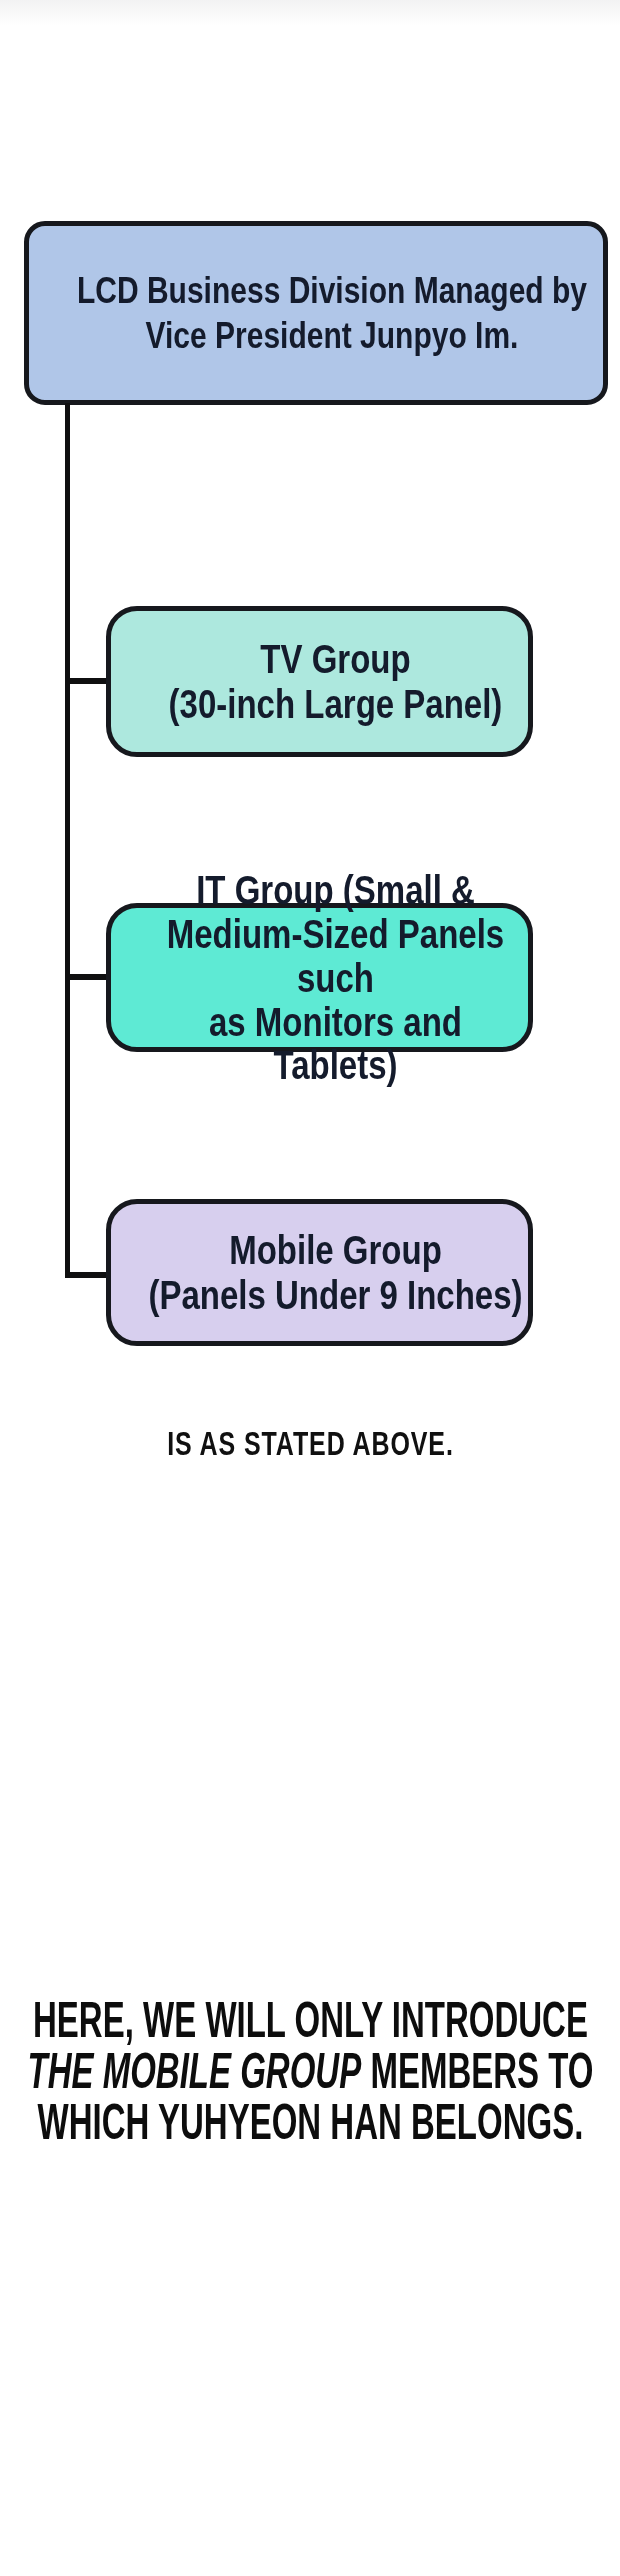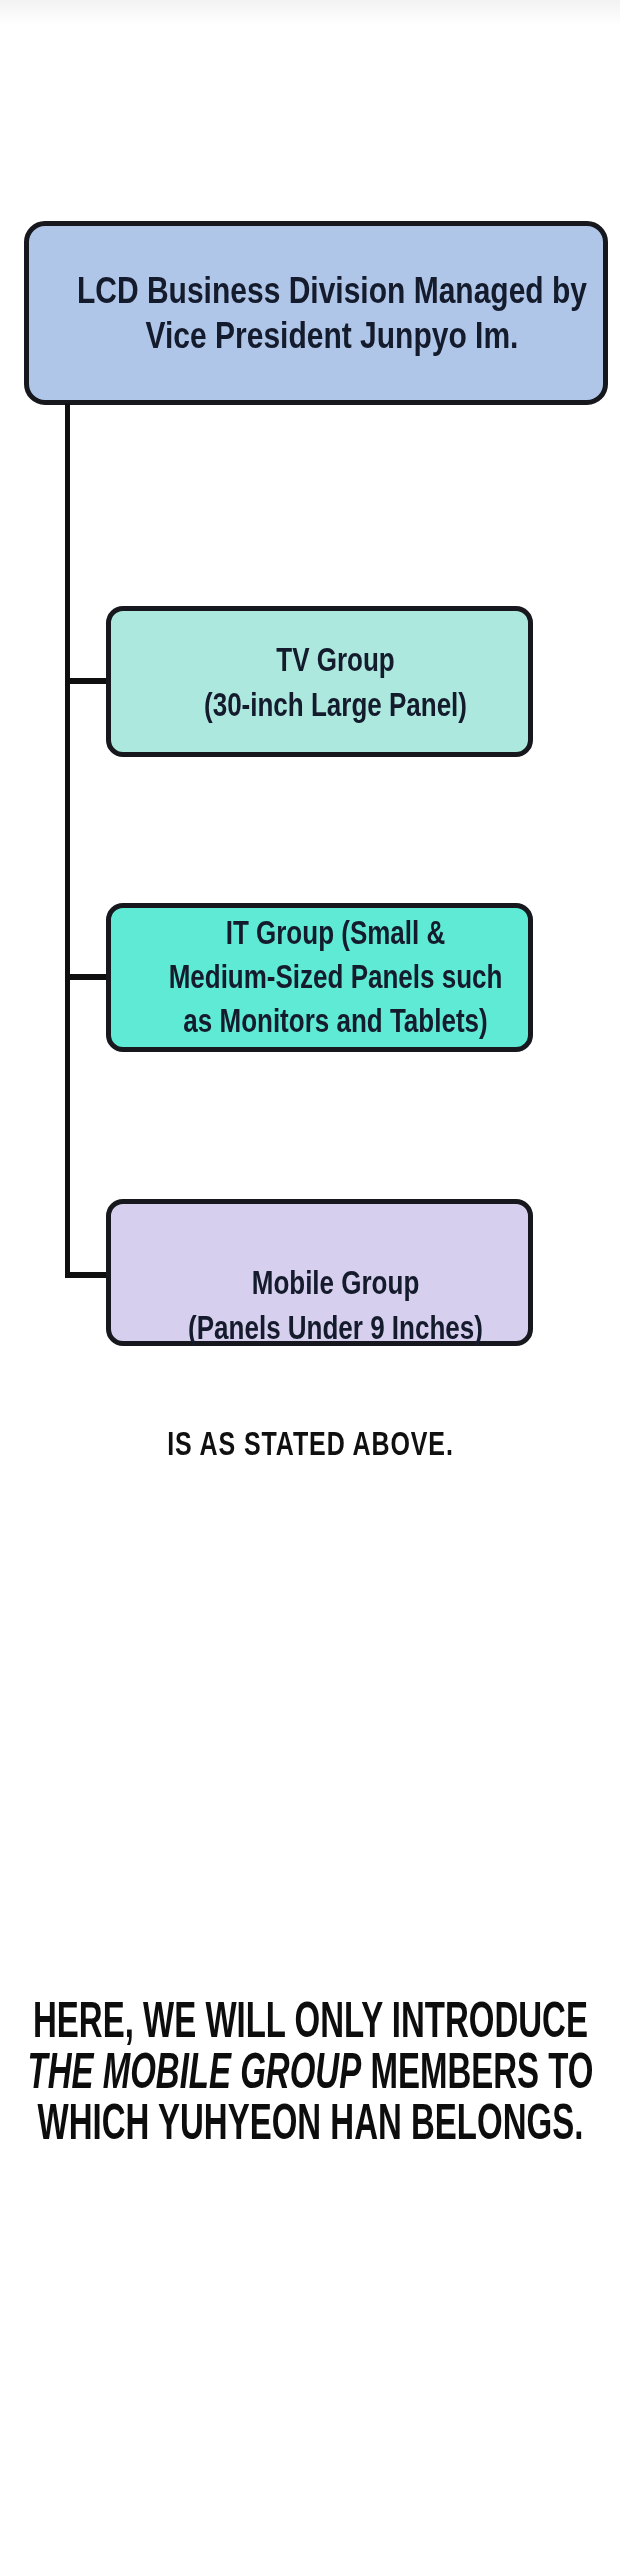--- a/index.html
+++ b/index.html
@@ -34,26 +34,26 @@
   .root-box {
     left: 24px; top: 221px;
     width: 584px; height: 184px;
     background: #b0c6e8;
     border-radius: 21px;
     font-size: 30px; line-height: 36px;
   }
   .child-box {
     left: 106px;
     width: 427px;
-    border-radius: 17px;
-    font-size: 26px; line-height: 36px;
+    border-radius: 31px;
+    font-size: 33px; line-height: 36px;
   }
   .tv-box     { top: 606px;  height: 151px; background: #ade8de; }
   .it-box     { top: 903px; height: 149px; background: #5eead4; line-height: 35px; }
-  .mobile-box { top: 1199px; height: 147px; background: #d7cfee; align-items: flex-end; }
+  .mobile-box { top: 1199px; height: 147px; background: #d7cfee; }
   
   .vline {
     position: absolute;
     left: 65px; top: 403px;
     width: 5.2px; height: 875px;
     background: #0f0f10;
   }
   .stub {
     position: absolute;
     left: 65px; width: 47px; height: 6px;

